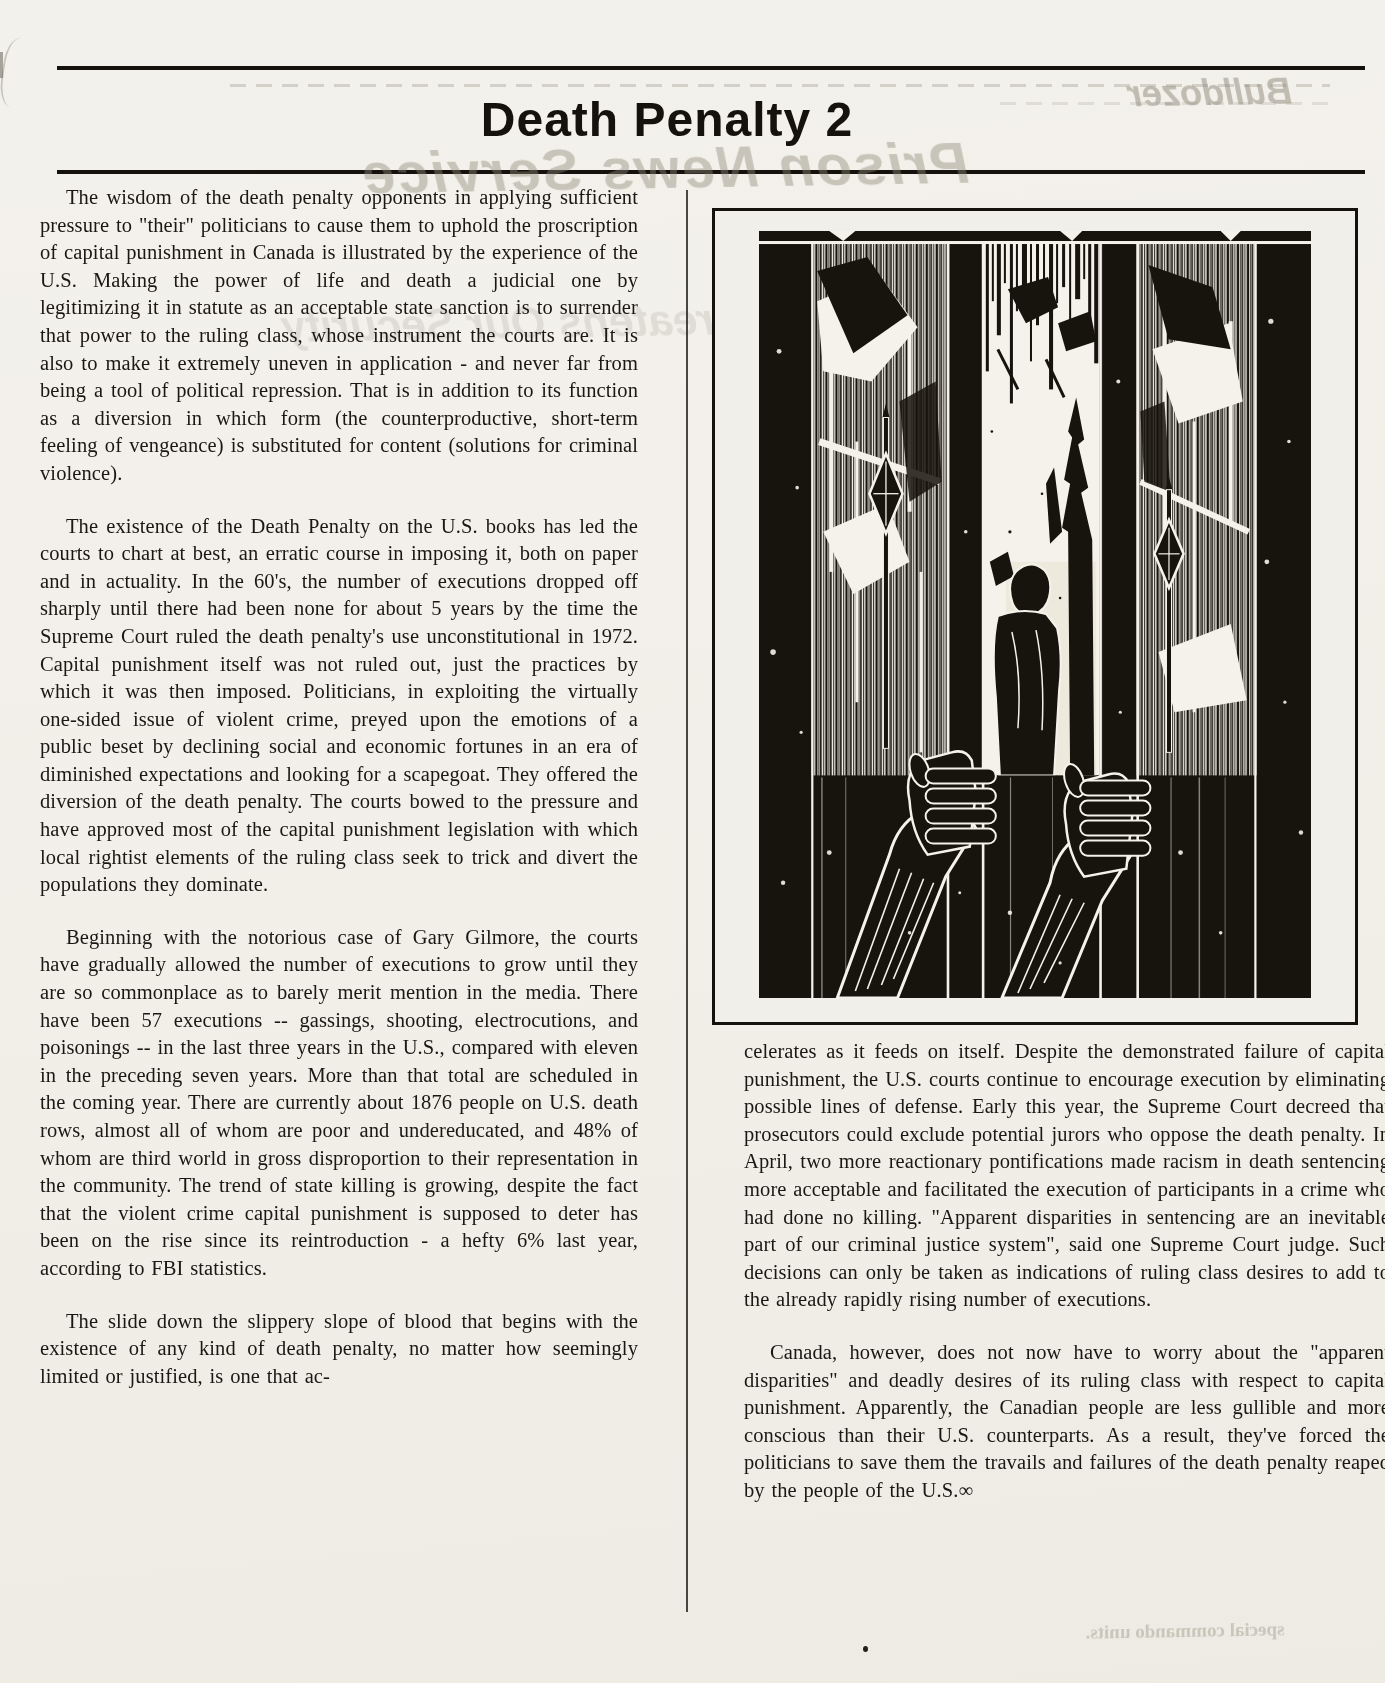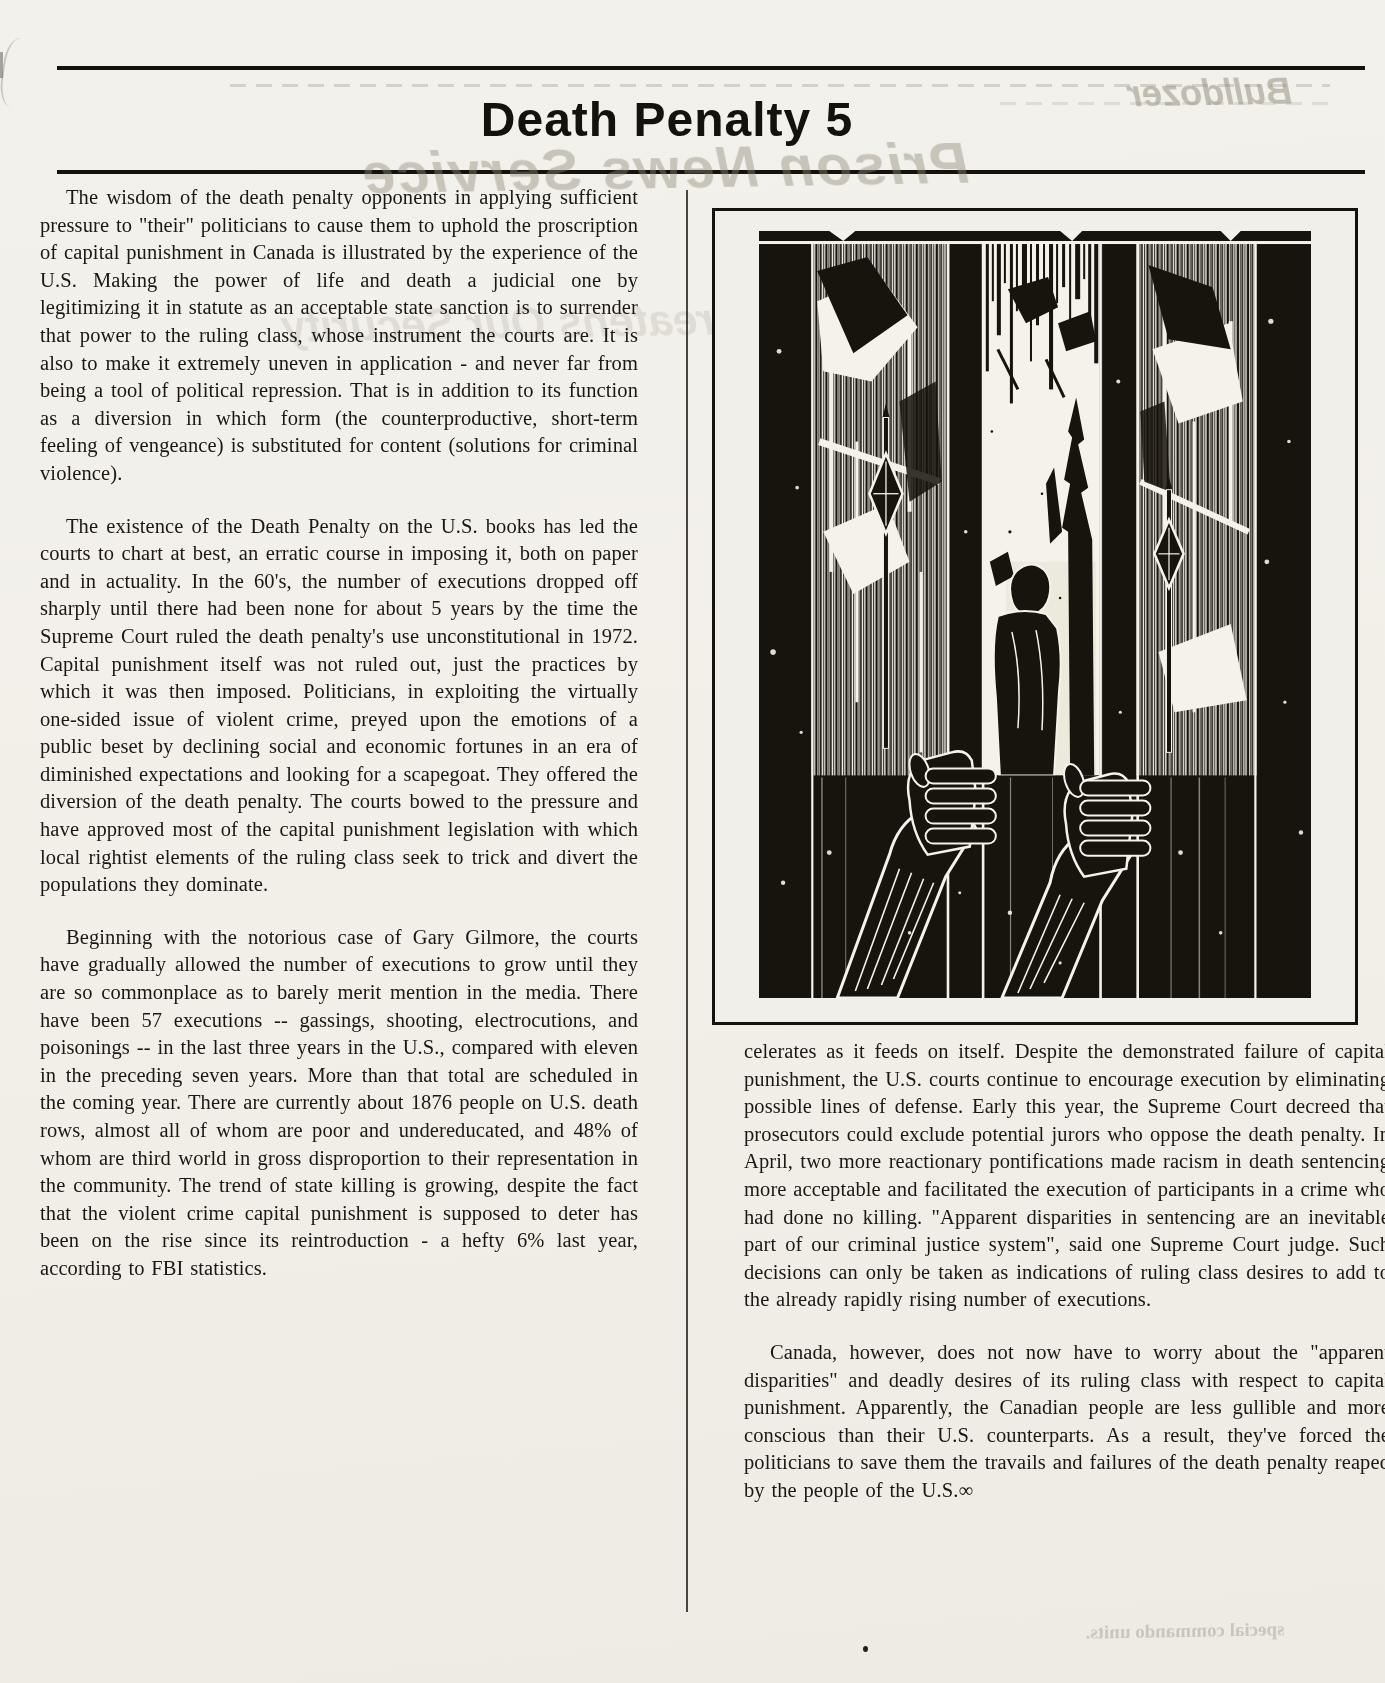--- a/index.html
+++ b/index.html
@@ -79,27 +79,28 @@
 
   <div id="rule-top" class="rule"></div>
   <div class="ghost-dash" style="left:230px; top:84px; width:1100px;"></div>
   <div class="ghost-dash" style="left:1000px; top:102px; width:330px; opacity:.35;"></div>
 
   <div id="ghost-bulldozer" class="ghost">Bulldozer</div>
   <div id="ghost-masthead" class="ghost">Prison News Service</div>
   <div id="ghost-headline" class="ghost">Threatens Our Security</div>
   <div id="ghost-bottomright" class="ghost">special commando units.</div>
 
-  <h1 id="page-title">Death Penalty 5</h1>
+  <h1 id="page-title">Death Penalty 2</h1>
   <div id="rule-mid" class="rule"></div>
 
   <div id="col-left" class="col">
     <p>The wisdom of the death penalty opponents in applying sufficient pressure to "their" politicians to cause them to uphold the proscription of capital punishment in Canada is illustrated by the experience of the U.S. Making the power of life and death a judicial one by legitimizing it in statute as an acceptable state sanction is to surrender that power to the ruling class, whose instrument the courts are. It is also to make it extremely uneven in application - and never far from being a tool of political repression. That is in addition to its function as a diversion in which form (the counterproductive, short-term feeling of vengeance) is substituted for content (solutions for criminal violence).</p>
     <p>The existence of the Death Penalty on the U.S. books has led the courts to chart at best, an erratic course in imposing it, both on paper and in actuality. In the 60's, the number of executions dropped off sharply until there had been none for about 5 years by the time the Supreme Court ruled the death penalty's use unconstitutional in 1972. Capital punishment itself was not ruled out, just the practices by which it was then imposed. Politicians, in exploiting the virtually one-sided issue of violent crime, preyed upon the emotions of a public beset by declining social and economic fortunes in an era of diminished expectations and looking for a scapegoat. They offered the diversion of the death penalty. The courts bowed to the pressure and have approved most of the capital punishment legislation with which local rightist elements of the ruling class seek to trick and divert the populations they dominate.</p>
     <p>Beginning with the notorious case of Gary Gilmore, the courts have gradually allowed the number of executions to grow until they are so commonplace as to barely merit mention in the media. There have been 57 executions -- gassings, shooting, electrocutions, and poisonings -- in the last three years in the U.S., compared with eleven in the preceding seven years. More than that total are scheduled in the coming year. There are currently about 1876 people on U.S. death rows, almost all of whom are poor and undereducated, and 48% of whom are third world in gross disproportion to their representation in the community. The trend of state killing is growing, despite the fact that the violent crime capital punishment is supposed to deter has been on the rise since its reintroduction - a hefty 6% last year, according to FBI statistics.</p>
+    <p>The slide down the slippery slope of blood that begins with the existence of any kind of death penalty, no matter how seemingly limited or justified, is one that ac-</p>
   </div>
 
   <div id="col-divider"></div>
 
   <div id="figure-frame">
     <svg viewBox="0 0 550 765" preserveAspectRatio="none" role="img">
       <defs>
         <pattern id="grain" width="10" height="765" patternUnits="userSpaceOnUse">
           <rect width="10" height="765" fill="#f4f2ea"></rect>
           <rect x="0.6" width="1.8" height="765" fill="#17130d"></rect>

